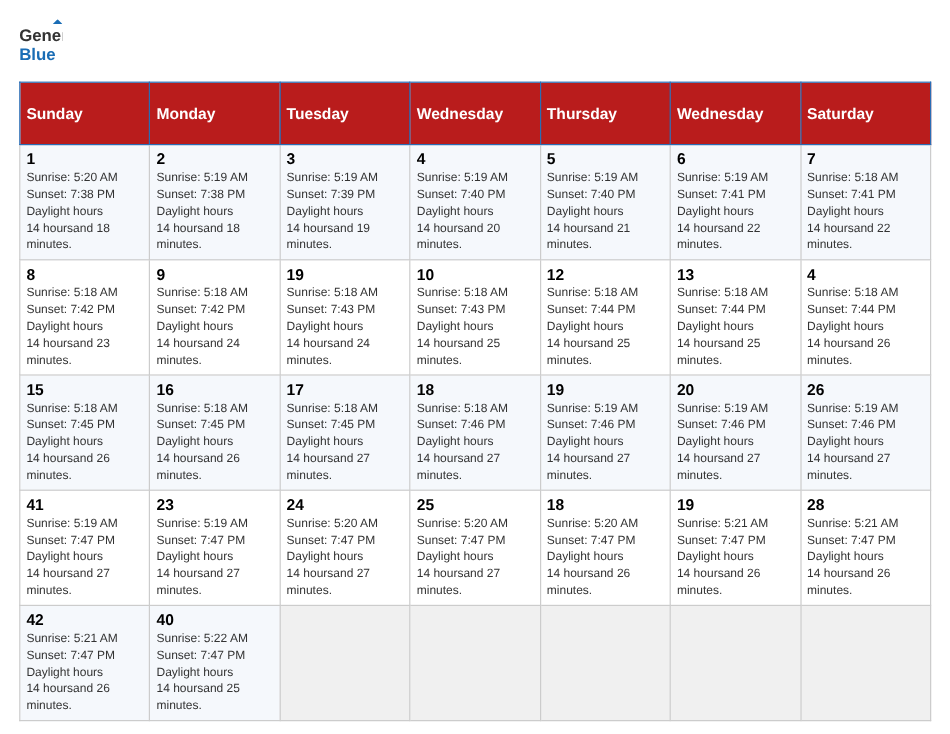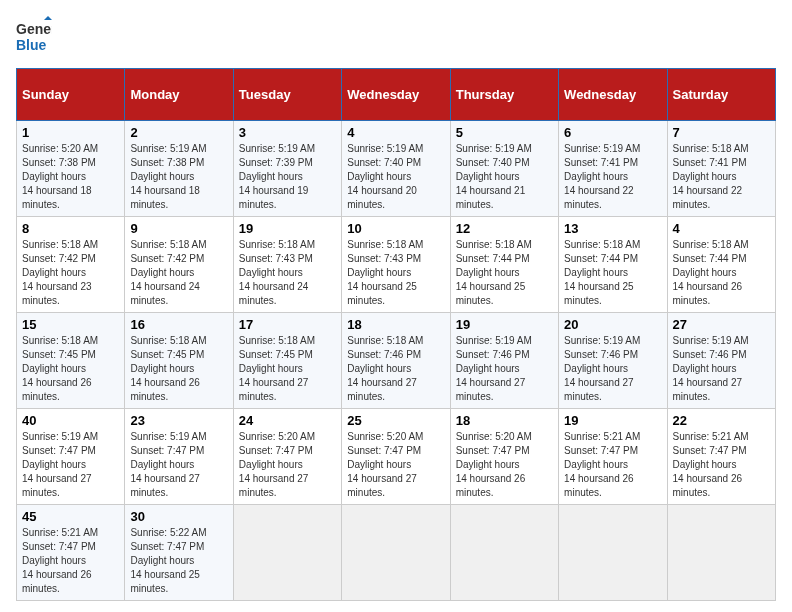--- a/index.html
+++ b/index.html
@@ -186,27 +186,27 @@
       </td>
         <td>
         <span class="day-num">19</span>
         <span class="day-info">Sunrise: 5:19 AM<br>Sunset: 7:46 PM<br>Daylight hours<br>14 hoursand 27 minutes.</span>
       </td>
         <td>
         <span class="day-num">20</span>
         <span class="day-info">Sunrise: 5:19 AM<br>Sunset: 7:46 PM<br>Daylight hours<br>14 hoursand 27 minutes.</span>
       </td>
         <td>
-        <span class="day-num">27</span>
+        <span class="day-num">26</span>
         <span class="day-info">Sunrise: 5:19 AM<br>Sunset: 7:46 PM<br>Daylight hours<br>14 hoursand 27 minutes.</span>
       </td>
       </tr>
       <tr>
         <td>
-        <span class="day-num">40</span>
+        <span class="day-num">41</span>
         <span class="day-info">Sunrise: 5:19 AM<br>Sunset: 7:47 PM<br>Daylight hours<br>14 hoursand 27 minutes.</span>
       </td>
         <td>
         <span class="day-num">23</span>
         <span class="day-info">Sunrise: 5:19 AM<br>Sunset: 7:47 PM<br>Daylight hours<br>14 hoursand 27 minutes.</span>
       </td>
         <td>
         <span class="day-num">24</span>
         <span class="day-info">Sunrise: 5:20 AM<br>Sunset: 7:47 PM<br>Daylight hours<br>14 hoursand 27 minutes.</span>
       </td>
@@ -216,31 +216,31 @@
       </td>
         <td>
         <span class="day-num">18</span>
         <span class="day-info">Sunrise: 5:20 AM<br>Sunset: 7:47 PM<br>Daylight hours<br>14 hoursand 26 minutes.</span>
       </td>
         <td>
         <span class="day-num">19</span>
         <span class="day-info">Sunrise: 5:21 AM<br>Sunset: 7:47 PM<br>Daylight hours<br>14 hoursand 26 minutes.</span>
       </td>
         <td>
-        <span class="day-num">22</span>
+        <span class="day-num">28</span>
         <span class="day-info">Sunrise: 5:21 AM<br>Sunset: 7:47 PM<br>Daylight hours<br>14 hoursand 26 minutes.</span>
       </td>
       </tr>
       <tr>
         <td>
-        <span class="day-num">45</span>
+        <span class="day-num">42</span>
         <span class="day-info">Sunrise: 5:21 AM<br>Sunset: 7:47 PM<br>Daylight hours<br>14 hoursand 26 minutes.</span>
       </td>
         <td>
-        <span class="day-num">30</span>
+        <span class="day-num">40</span>
         <span class="day-info">Sunrise: 5:22 AM<br>Sunset: 7:47 PM<br>Daylight hours<br>14 hoursand 25 minutes.</span>
       </td>
         <td class="empty-cell"></td>
         <td class="empty-cell"></td>
         <td class="empty-cell"></td>
         <td class="empty-cell"></td>
         <td class="empty-cell"></td>
       </tr>
     </tbody>
 </table>

